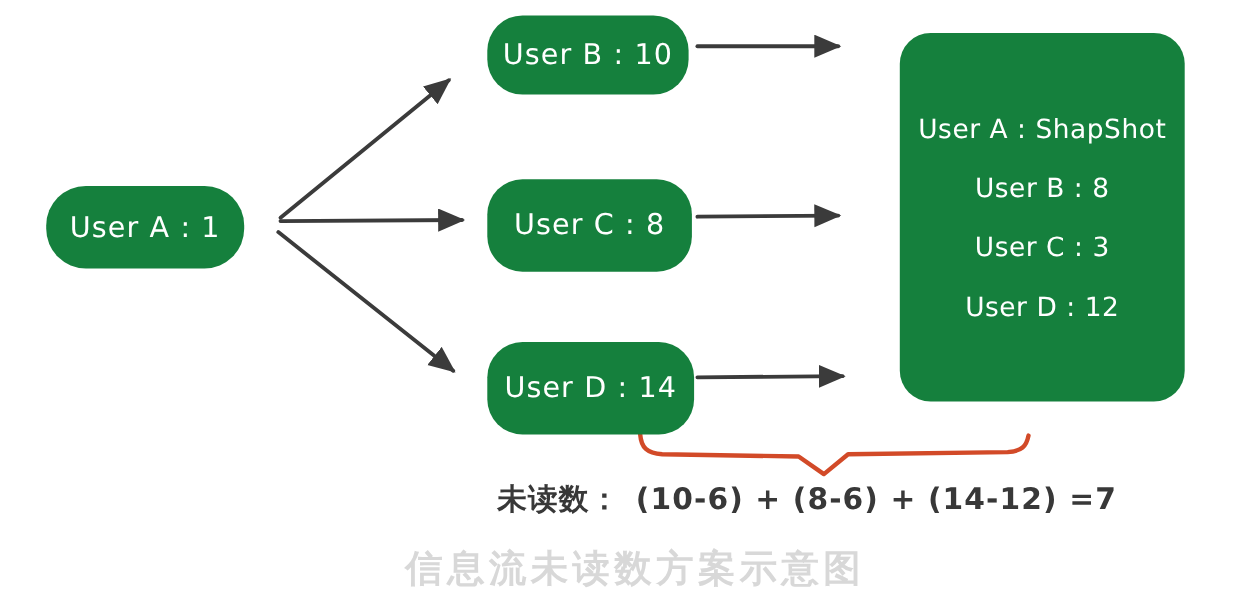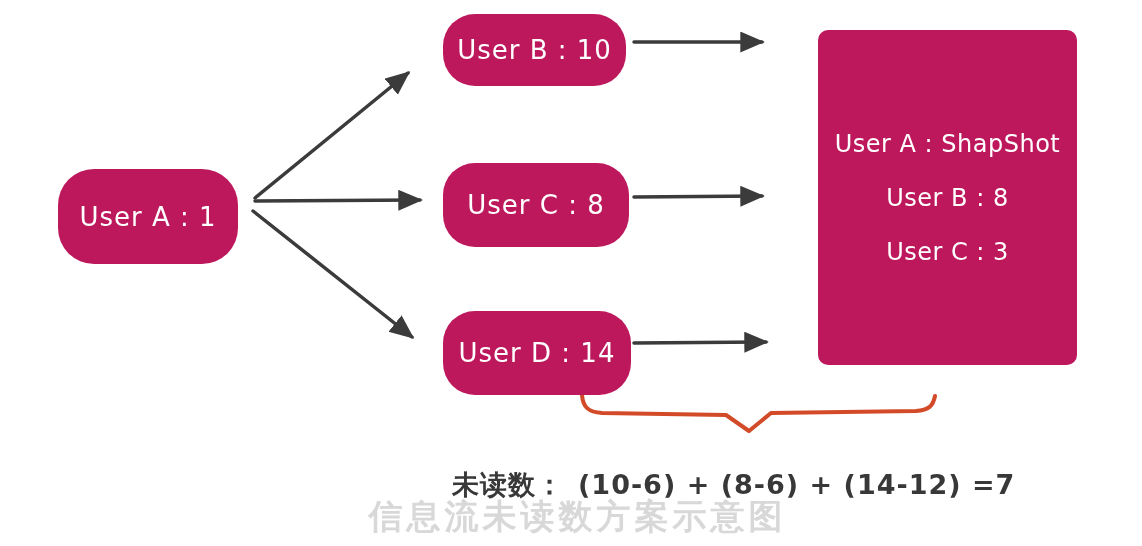--- a/index.html
+++ b/index.html
@@ -17,37 +17,37 @@
   }
   .arrow-layer {
     position: absolute;
     left: 0; top: 0;
     width: 1142px;
     height: 546px;
     pointer-events: none;
   }
   .node {
     position: absolute;
-    background: #be185d;
+    background: #15803d;
     color: #ffffff;
     border-radius: 32px;
     display: flex;
     align-items: center;
     justify-content: center;
     font-size: 26px;
     letter-spacing: 1px;
     white-space: nowrap;
   }
-  .node-a { left: 58px;  top: 169px; width: 180px; height: 95px; border-radius: 36px; }
+  .node-a { left: 42px;  top: 169px; width: 180px; height: 75px; border-radius: 36px; }
   .node-b { left: 443px; top: 14px;  width: 183px; height: 72px; }
   .node-c { left: 443px; top: 163px; width: 186px; height: 84px; }
   .node-d { left: 443px; top: 311px; width: 188px; height: 84px; }
   .node-snapshot {
     left: 818px; top: 30px; width: 259px; height: 335px;
-    border-radius: 10px;
+    border-radius: 28px;
     flex-direction: column;
     justify-content: center;
     font-size: 24px;
     letter-spacing: 0.5px;
     align-items: center;
   }
   .node-snapshot .snap-line {
     line-height: 54px;
     text-align: center;
   }
@@ -56,21 +56,20 @@
     left: 452px;
     top: 436px;
     display: flex;
     align-items: baseline;
     gap: 14px;
     color: #383838;
     font-size: 27px;
     font-weight: 600;
     white-space: nowrap;
     letter-spacing: 1px;
-    margin-top: 31px;
   }
   .caption {
     position: absolute;
     left: 0;
     top: 494px;
     width: 1155px;
     text-align: center;
     color: #d8d8d8;
     font-size: 34px;
     font-weight: 700;
@@ -113,20 +112,21 @@
   </div>
 
   <div class="node node-d">
     <span>User D : 14</span>
   </div>
 
   <div class="node node-snapshot">
     <div class="snap-line">User A : ShapShot</div>
     <div class="snap-line">User B : 8</div>
     <div class="snap-line">User C : 3</div>
+    <div class="snap-line">User D : 12</div>
   </div>
 
   <div class="formula">
     <span>未读数：</span>
     <span>(10-6) + (8-6) + (14-12) =7</span>
   </div>
 
   <div class="caption">信息流未读数方案示意图</div>
 
 </div>

